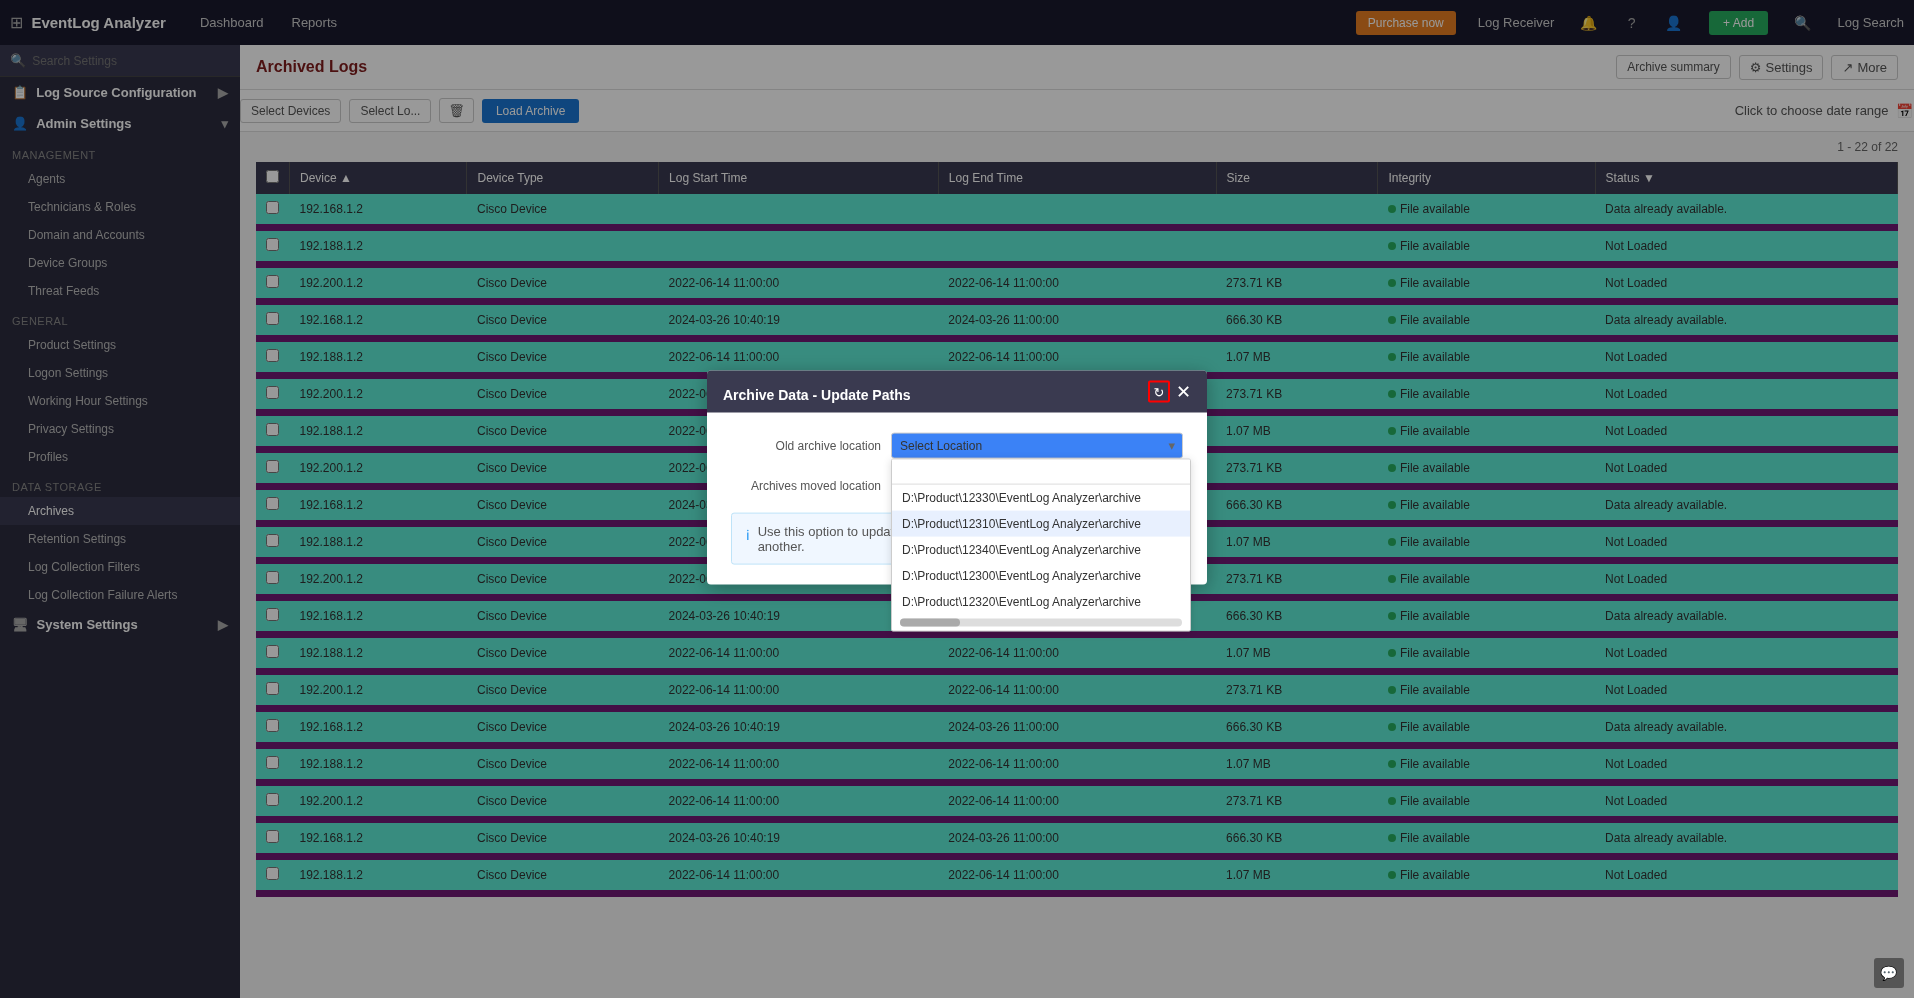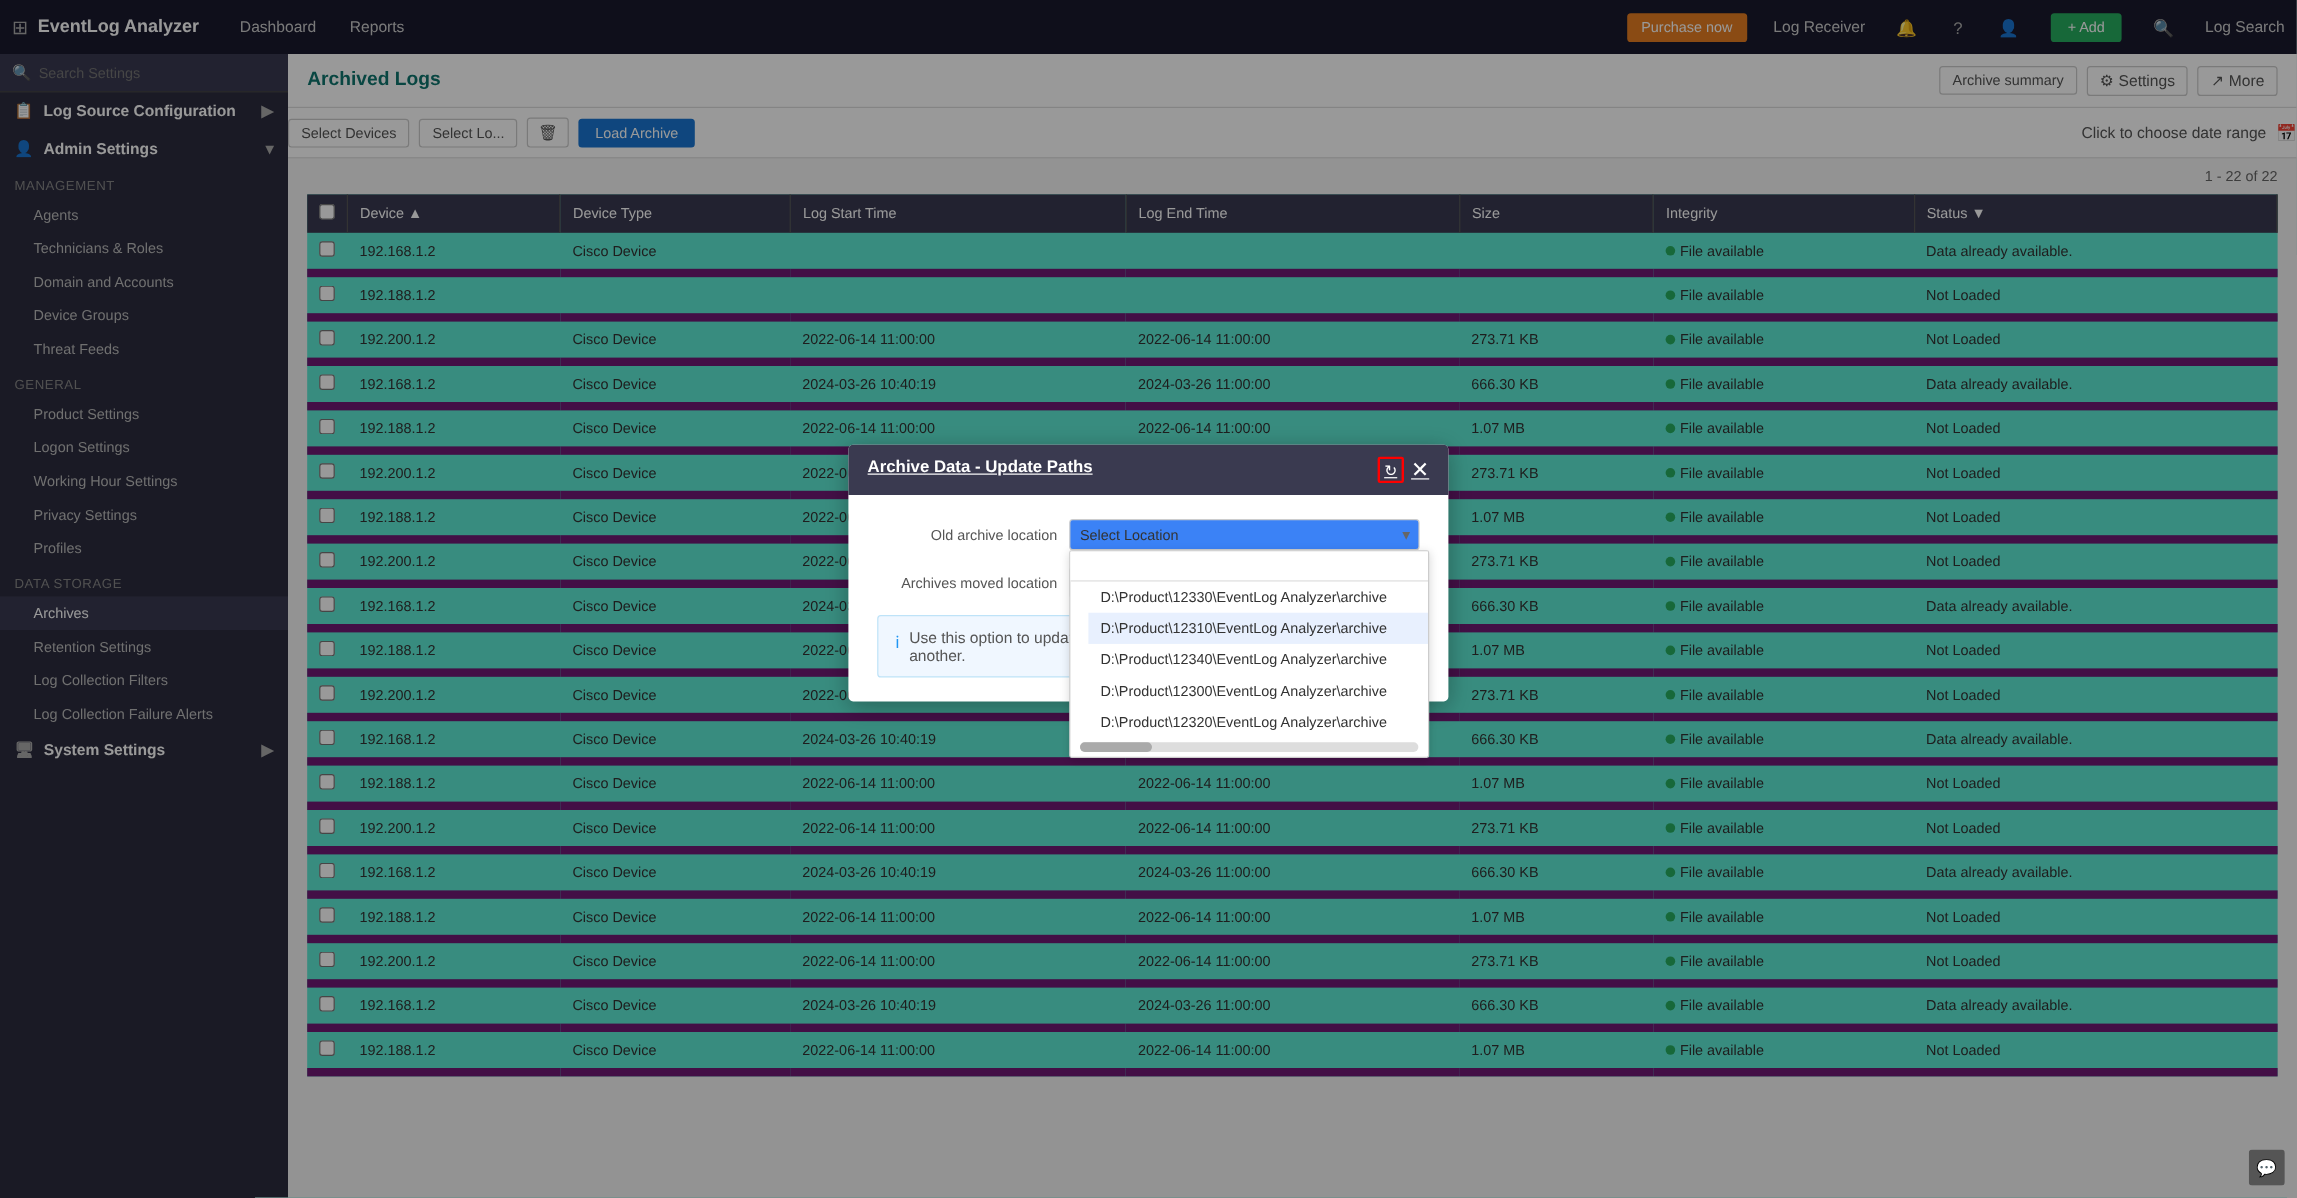--- a/index.html
+++ b/index.html
@@ -76,21 +76,21 @@
     }
 
     
     .main { flex: 1; display: flex; flex-direction: column; background: #f5f5f5; overflow: hidden; }
 
     
     .page-header {
       background: #fff; border-bottom: 1px solid #ddd;
       padding: 0 16px; height: 45px; display: flex; align-items: center; gap: 10px;
     }
-    .page-title { font-size: 16px; font-weight: bold; color: #0f766e; flex: 1; }
+    .page-title { font-size: 16px; font-weight: bold; color: #7f1d1d; flex: 1; }
     .page-header-actions { display: flex; align-items: center; gap: 8px; }
     .page-header-btn {
       background: none; border: 1px solid #ccc; padding: 4px 10px;
       border-radius: 3px; cursor: pointer; font-size: 12px; color: #555;
       display: flex; align-items: center; gap: 4px;
     }
 
     
     .toolbar {
       background: #fff; border-bottom: 1px solid #ddd;
@@ -130,23 +130,22 @@
       background: rgba(0,0,0,0.4); z-index: 100;
     }
     
     .modal {
       position: fixed; top: 50%; left: 50%; transform: translate(-50%, -60%);
       background: #fff; border-radius: 4px; z-index: 200;
       width: 500px; box-shadow: 0 4px 20px rgba(0,0,0,0.3);
     }
     .modal-header {
       background: #3a3a50; color: #fff; padding: 10px 16px;
-      display: flex; align-items: flex-start; justify-content: space-between;
+      display: flex; align-items: flex-end; justify-content: space-between;
       border-radius: 4px 4px 0 0;
-      text-decoration: underline;
     }
     .modal-header-title { font-size: 14px; font-weight: bold; }
     .modal-header-actions { display: flex; align-items: center; gap: 6px; }
     .modal-reload-btn {
       background: none; border: 2px solid red; color: #fff; width: 22px; height: 22px;
       display: flex; align-items: center; justify-content: center; cursor: pointer; border-radius: 2px;
       font-size: 13px;
     }
     .modal-close-btn {
       background: none; border: none; color: #fff; font-size: 18px; cursor: pointer; line-height: 1;
@@ -171,21 +170,21 @@
     .dropdown-menu {
       position: absolute; top: 100%; left: 0; width: 300px;
       background: #fff; border: 1px solid #ccc; border-radius: 2px;
       z-index: 300; box-shadow: 0 2px 8px rgba(0,0,0,0.15);
     }
     .dropdown-menu input {
       width: 100%; padding: 5px 8px; border: none; border-bottom: 1px solid #ddd;
       outline: none; font-size: 12px;
     }
     .dropdown-item {
-      padding: 6px 10px; font-size: 12px; cursor: pointer; color: #333; margin-left: 15px;
+      padding: 6px 10px; font-size: 12px; cursor: pointer; color: #333;
     }
     .dropdown-item:hover, .dropdown-item.highlighted { background: #e8f0fe; }
     .form-text-input {
       width: 100%; padding: 5px 8px; border: 1px solid #ccc;
       border-radius: 3px; font-size: 12px; outline: none;
     }
     .info-box {
       background: #f0f7ff; border: 1px solid #bee3f8; border-radius: 3px;
       padding: 10px 14px; font-size: 12px; color: #555;
       display: flex; align-items: flex-start; gap: 8px; margin-top: 10px;

